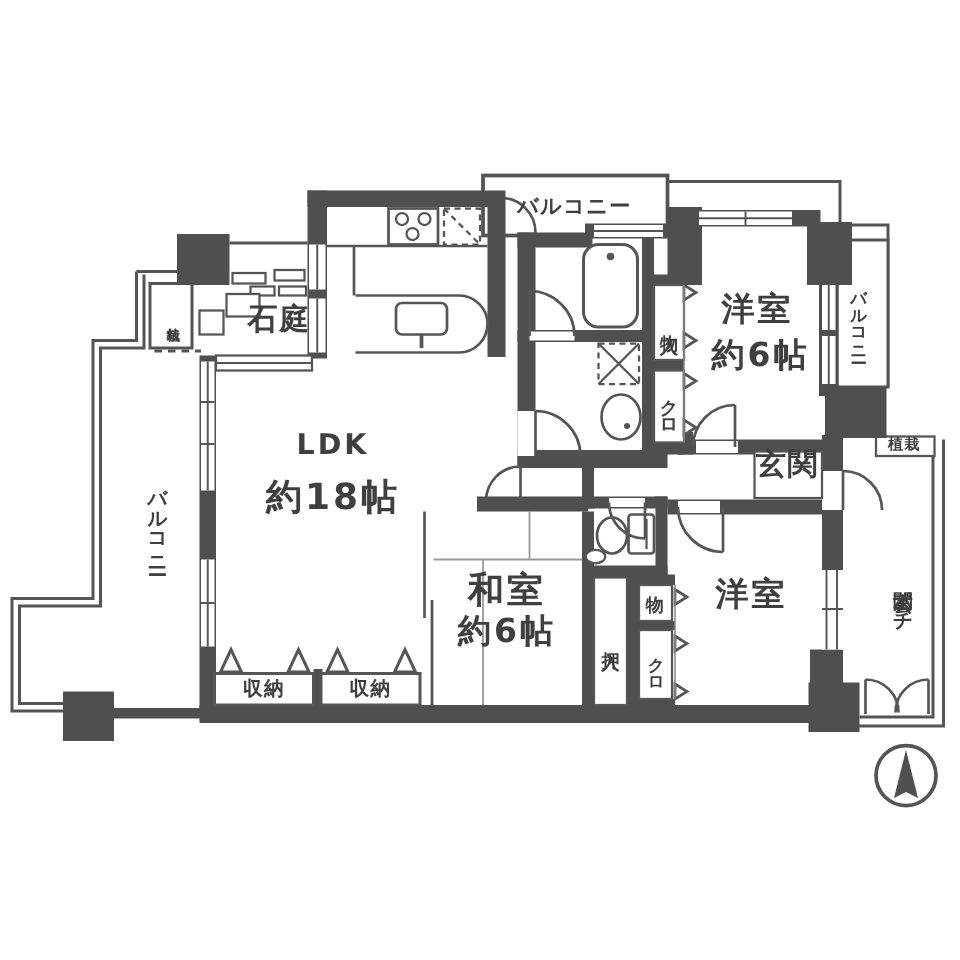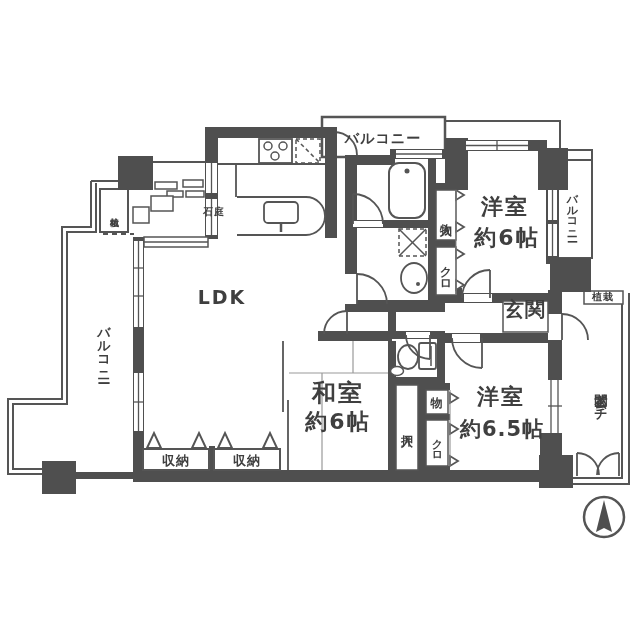--- a/index.html
+++ b/index.html
@@ -258,35 +258,35 @@
         </g>
   </g>
 
   <g>
     <circle cx="604" cy="517" r="20" fill="#fff" stroke="#555" stroke-width="2.5"></circle>
     <polygon points="604,500 596,532 604,528 612,532" fill="#4f4f4f"></polygon>
   </g>
 </svg>
 
   <div class="lbl big" style="left:222px;top:297px;font-size:19px;">LDK</div>
+  <div class="lbl big" style="left:222px;top:331px;font-size:24px;">約18帖</div>
 
   <div class="lbl big" style="left:338px;top:393px;font-size:24px;">和室</div>
   <div class="lbl big" style="left:338px;top:422px;font-size:22px;">約6帖</div>
 
   <div class="lbl big" style="left:505px;top:207px;font-size:22px;">洋室</div>
   <div class="lbl big" style="left:507px;top:238px;font-size:22px;">約6帖</div>
 
   <div class="lbl big" style="left:501px;top:397px;font-size:22px;">洋室</div>
-  <div class="lbl" style="left:502px;top:429px;font-size:21px;">約6.5帖</div>
 
   <div class="lbl" style="left:383px;top:138px;font-size:14px;">バルコニー</div>
   <div class="lbl v" style="left:104px;top:347px;font-size:13px;">バルコニー</div>
   <div class="lbl v" style="left:572px;top:211px;font-size:11px;">バルコニー</div>
 
-  <div class="lbl" style="left:186px;top:212px;font-size:10px;margin-left:28px;">石庭</div>
+  <div class="lbl" style="left:186px;top:212px;font-size:20px;">石庭</div>
   <div class="lbl v" style="left:114px;top:211px;font-size:9px;">植栽</div>
   <div class="lbl" style="left:603px;top:297px;font-size:10px;">植栽</div>
 
   <div class="lbl" style="left:525px;top:309px;font-size:20px;">玄関</div>
   <div class="lbl v" style="left:601px;top:399px;font-size:13px;">玄関ポーチ</div>
 
   <div class="lbl" style="left:176px;top:460px;font-size:13px;">収納</div>
   <div class="lbl" style="left:247px;top:460px;font-size:13px;">収納</div>
 
   <div class="lbl v" style="left:407px;top:425px;font-size:12px;">押入</div>

